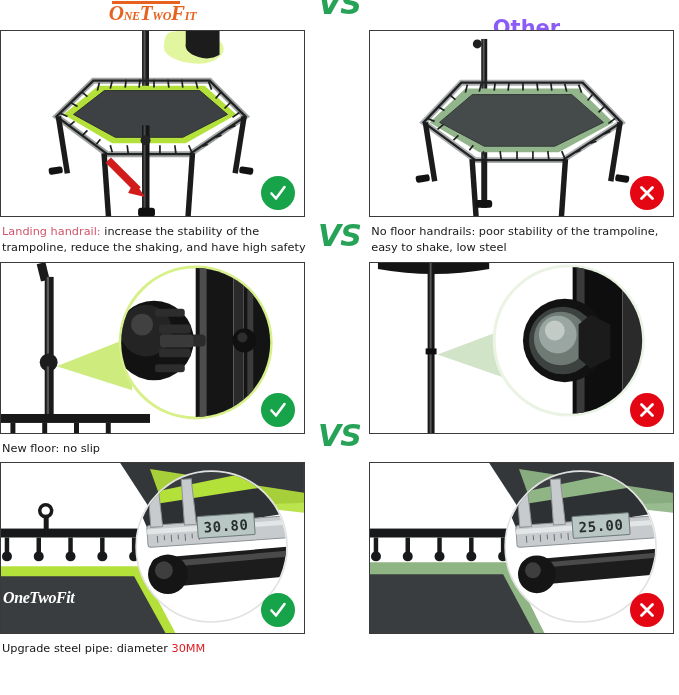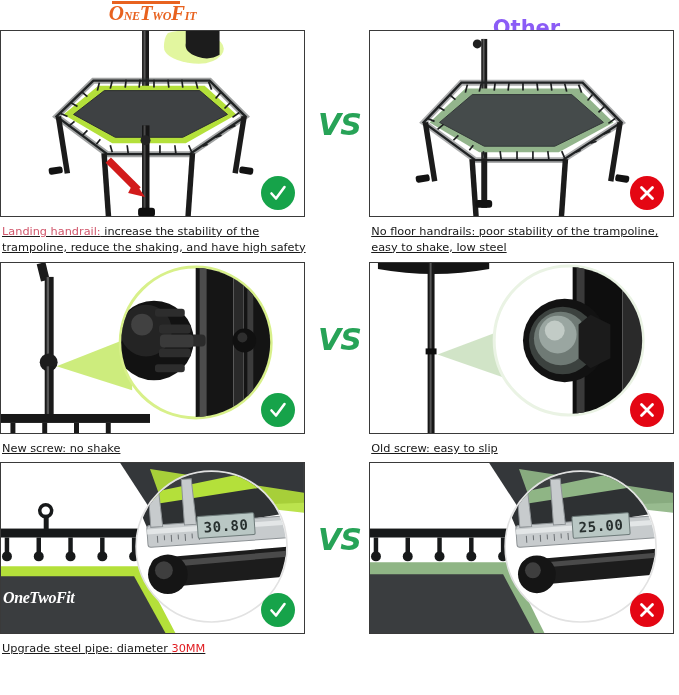--- a/index.html
+++ b/index.html
@@ -60,25 +60,24 @@
     display: inline-block;
   }
 
   
   .cmp-row {
     display: flex;
     width: 679px;
     align-items: flex-start;
     position: relative;
   }
-  .cmp-col { width: 360px; text-decoration: underline; }
+  .cmp-col { width: 360px; }
   .vs-col {
     width: 69px;
     display: flex;
-    align-items: center;
     justify-content: center;
     align-self: stretch;
   }
   .vs-text {
     font-family: "DejaVu Sans", sans-serif;
     font-weight: bold;
     font-style: italic;
     font-size: 30px;
     color: #27a357;
     letter-spacing: -1px;
@@ -368,21 +367,21 @@
           <rect x="160" y="72" width="34" height="13" rx="4" fill="#3a3a3a"></rect>
         </g>
       </svg>
       <div class="badge badge-ok">
         <svg width="22" height="22" viewBox="0 0 22 22">
           <path d="M4.5 11.5 L9 16.5 L17.5 5" stroke="#ffffff" stroke-width="2.6" fill="none" stroke-linecap="round" stroke-linejoin="round"></path>
         </svg>
       </div>
     </div>
     <div class="caption short">
-      <span>New screw: no shake</span>
+      <span>New floor: no slip</span>
     </div>
   </div>
 
   <div class="vs-col">
     <span class="vs-text">VS</span>
   </div>
 
   <div class="cmp-col">
     <div class="panel h2">
       <svg class="tr-stage" viewBox="0 0 305 172">
@@ -414,23 +413,20 @@
           <circle cx="186" cy="68" r="10" fill="#c2cbc6"></circle>
 
           <polygon points="222,52 242,62 242,96 222,106 210,96 210,62" fill="#1b1b1b"></polygon>
         </g>
       </svg>
       <div class="badge badge-no">
         <svg width="22" height="22" viewBox="0 0 22 22">
           <path d="M5.5 5.5 L16.5 16.5 M16.5 5.5 L5.5 16.5" stroke="#ffffff" stroke-width="2.8" fill="none" stroke-linecap="round"></path>
         </svg>
       </div>
-    </div>
-    <div class="caption short">
-      <span>Old screw: easy to slip</span>
     </div>
   </div>
 </div>
 
 <div class="cmp-row">
 
   <div class="cmp-col">
     <div class="panel h3">
       <svg class="tr-stage" viewBox="0 0 305 172">
 

